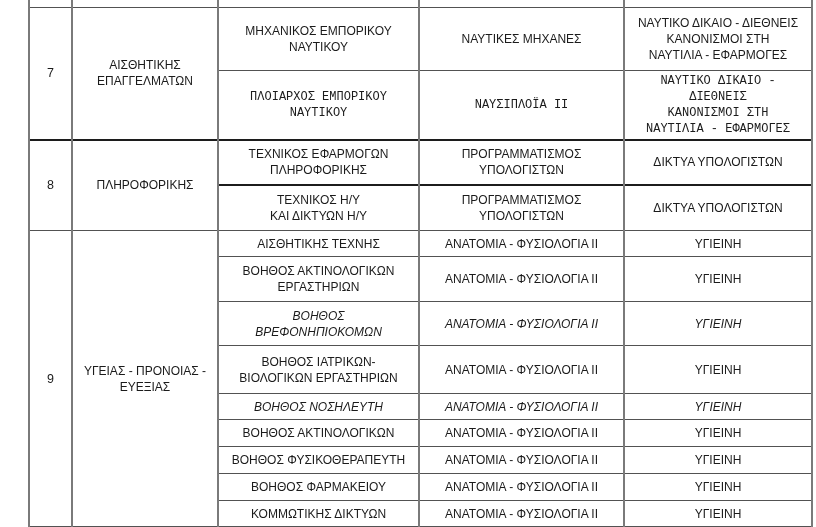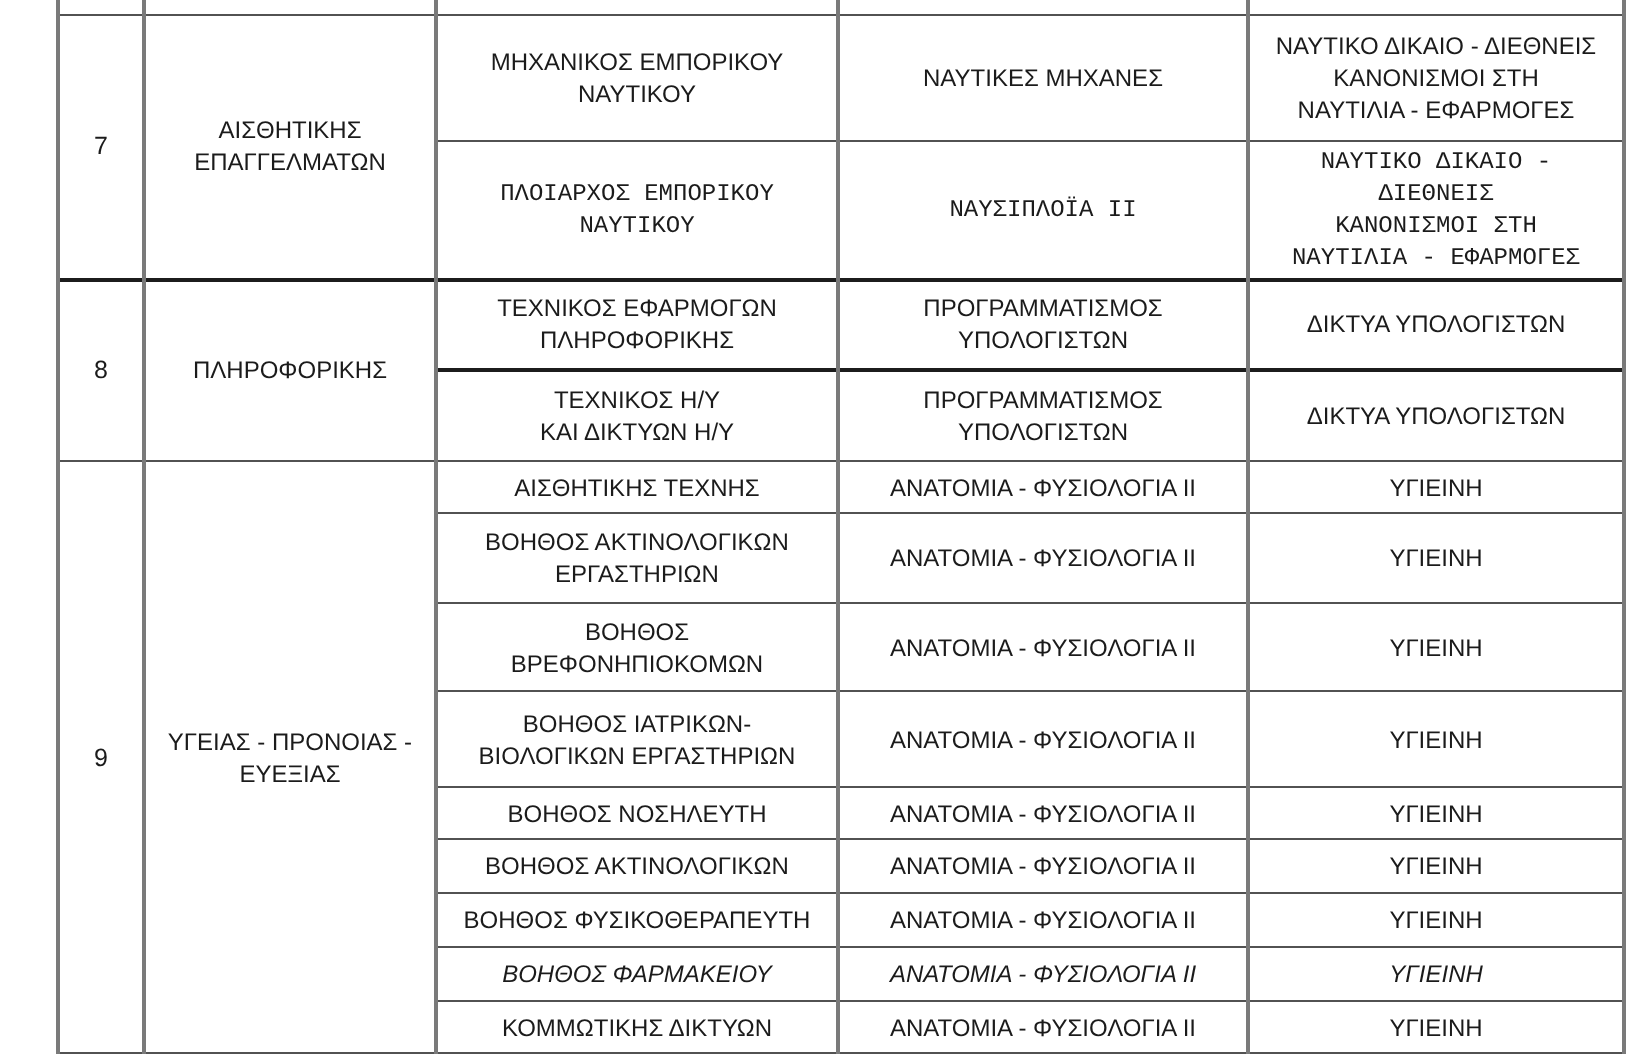--- a/index.html
+++ b/index.html
@@ -99,48 +99,48 @@
           <td class="spec-cell">ΑΙΣΘΗΤΙΚΗΣ ΤΕΧΝΗΣ</td>
           <td class="course-cell">ΑΝΑΤΟΜΙΑ - ΦΥΣΙΟΛΟΓΙΑ ΙΙ</td>
           <td class="course-cell">ΥΓΙΕΙΝΗ</td>
         </tr>
         <tr style="height: 45px;">
           <td class="spec-cell">ΒΟΗΘΟΣ ΑΚΤΙΝΟΛΟΓΙΚΩΝ
 ΕΡΓΑΣΤΗΡΙΩΝ</td>
           <td class="course-cell">ΑΝΑΤΟΜΙΑ - ΦΥΣΙΟΛΟΓΙΑ ΙΙ</td>
           <td class="course-cell">ΥΓΙΕΙΝΗ</td>
         </tr>
-        <tr style="height: 44px;">
+        <tr style="height: 44px; font-style: italic;">
           <td class="spec-cell">ΒΟΗΘΟΣ
 ΒΡΕΦΟΝΗΠΙΟΚΟΜΩΝ</td>
           <td class="course-cell">ΑΝΑΤΟΜΙΑ - ΦΥΣΙΟΛΟΓΙΑ ΙΙ</td>
           <td class="course-cell">ΥΓΙΕΙΝΗ</td>
         </tr>
         <tr style="height: 48px; margin-left: 16px;">
           <td class="spec-cell">ΒΟΗΘΟΣ ΙΑΤΡΙΚΩΝ-
 ΒΙΟΛΟΓΙΚΩΝ ΕΡΓΑΣΤΗΡΙΩΝ</td>
           <td class="course-cell">ΑΝΑΤΟΜΙΑ - ΦΥΣΙΟΛΟΓΙΑ ΙΙ</td>
           <td class="course-cell">ΥΓΙΕΙΝΗ</td>
         </tr>
-        <tr style="height: 26px;">
+        <tr style="height: 26px; font-style: italic;">
           <td class="spec-cell">ΒΟΗΘΟΣ ΝΟΣΗΛΕΥΤΗ</td>
           <td class="course-cell">ΑΝΑΤΟΜΙΑ - ΦΥΣΙΟΛΟΓΙΑ ΙΙ</td>
           <td class="course-cell">ΥΓΙΕΙΝΗ</td>
         </tr>
         <tr style="height: 27px;">
           <td class="spec-cell">ΒΟΗΘΟΣ ΑΚΤΙΝΟΛΟΓΙΚΩΝ</td>
           <td class="course-cell">ΑΝΑΤΟΜΙΑ - ΦΥΣΙΟΛΟΓΙΑ ΙΙ</td>
           <td class="course-cell">ΥΓΙΕΙΝΗ</td>
         </tr>
         <tr style="height: 27px; margin-top: 24px;">
           <td class="spec-cell">ΒΟΗΘΟΣ ΦΥΣΙΚΟΘΕΡΑΠΕΥΤΗ</td>
           <td class="course-cell">ΑΝΑΤΟΜΙΑ - ΦΥΣΙΟΛΟΓΙΑ ΙΙ</td>
           <td class="course-cell">ΥΓΙΕΙΝΗ</td>
         </tr>
-        <tr style="height: 27px; font-style: italic;">
+        <tr style="height: 27px;">
           <td class="spec-cell">ΒΟΗΘΟΣ ΦΑΡΜΑΚΕΙΟΥ</td>
           <td class="course-cell">ΑΝΑΤΟΜΙΑ - ΦΥΣΙΟΛΟΓΙΑ ΙΙ</td>
           <td class="course-cell">ΥΓΙΕΙΝΗ</td>
         </tr>
         <tr style="height: 26px;">
           <td class="spec-cell">ΚΟΜΜΩΤΙΚΗΣ ΔΙΚΤΥΩΝ</td>
           <td class="course-cell">ΑΝΑΤΟΜΙΑ - ΦΥΣΙΟΛΟΓΙΑ ΙΙ</td>
           <td class="course-cell">ΥΓΙΕΙΝΗ</td>
         </tr>
       </tbody>

